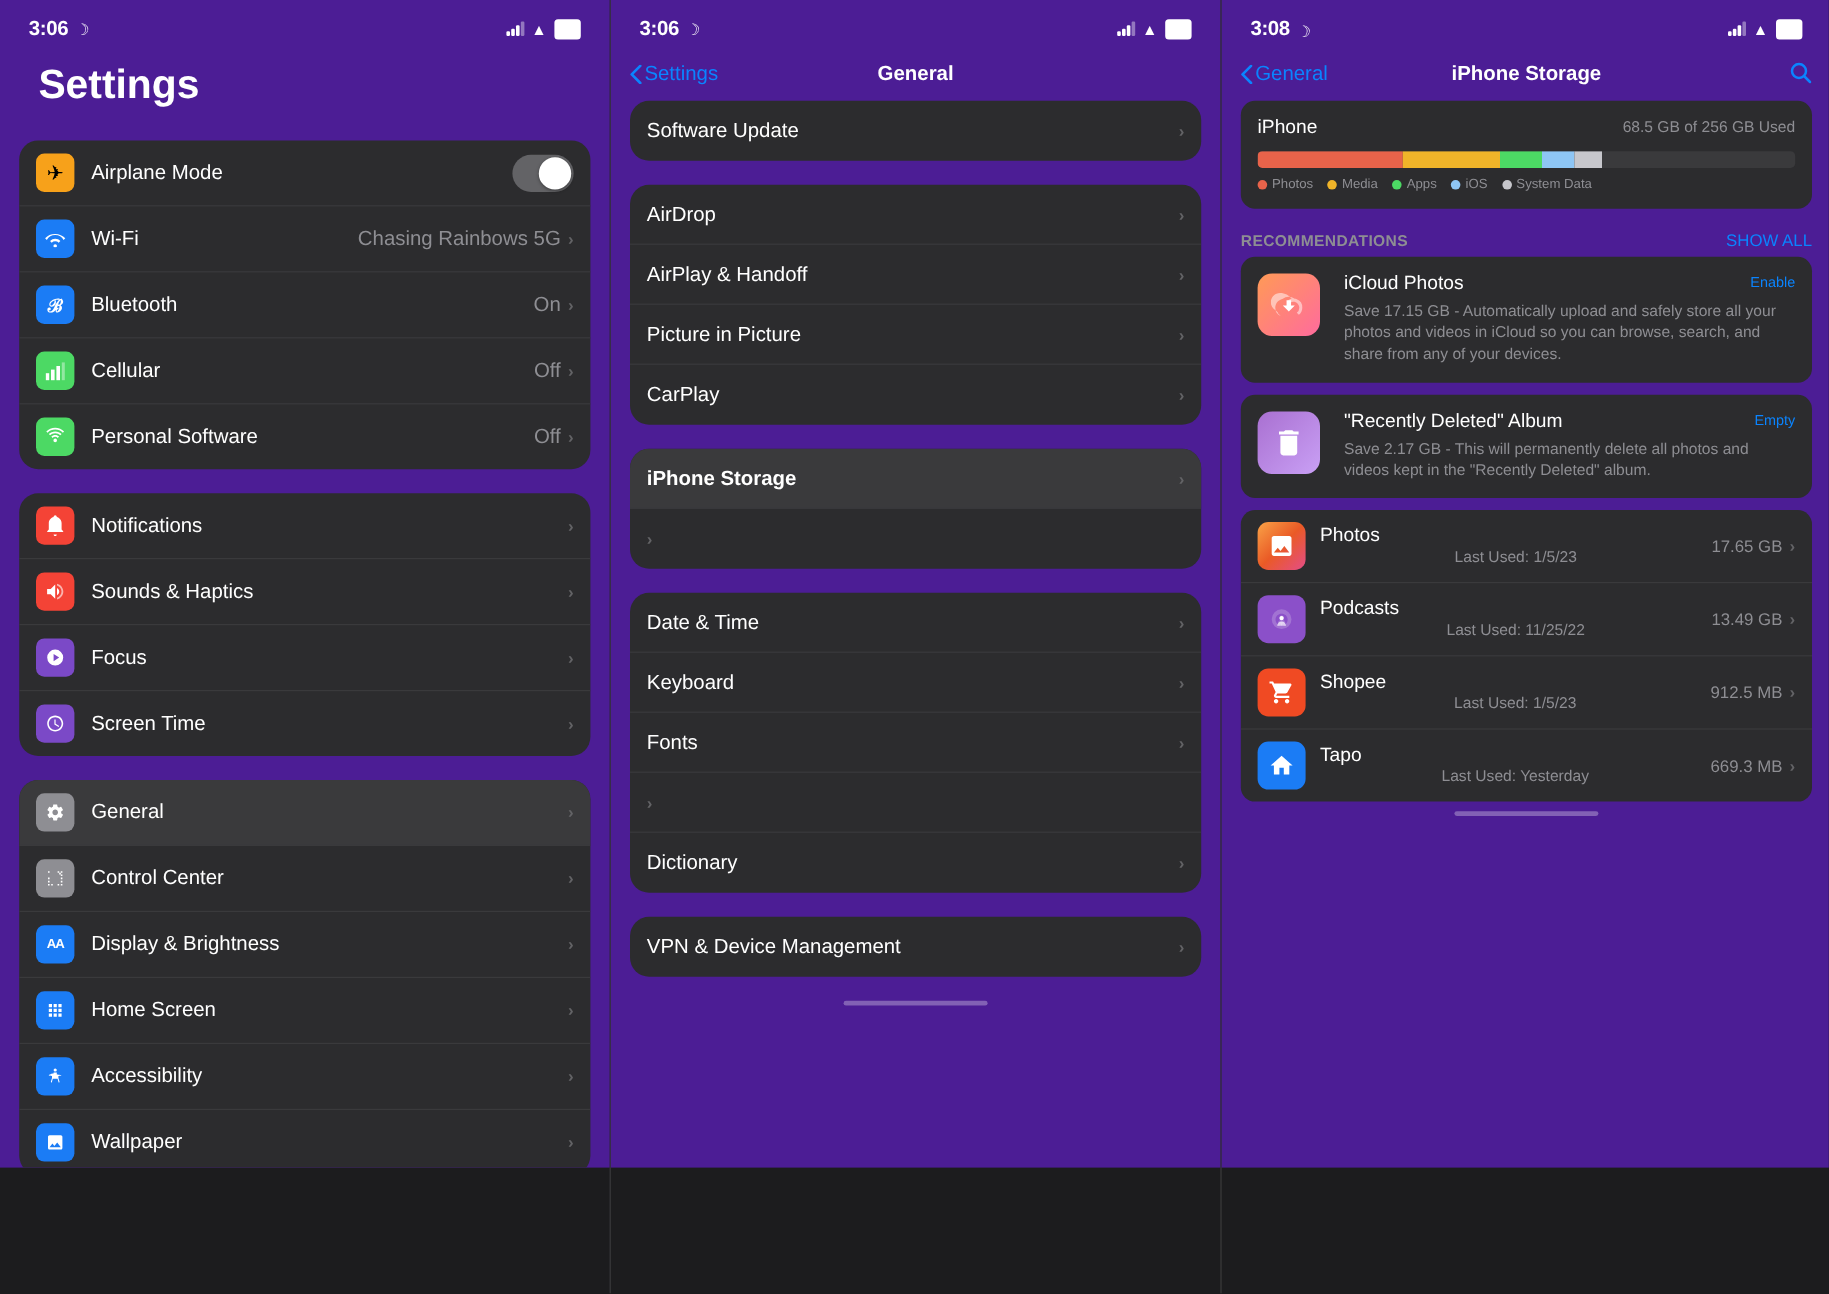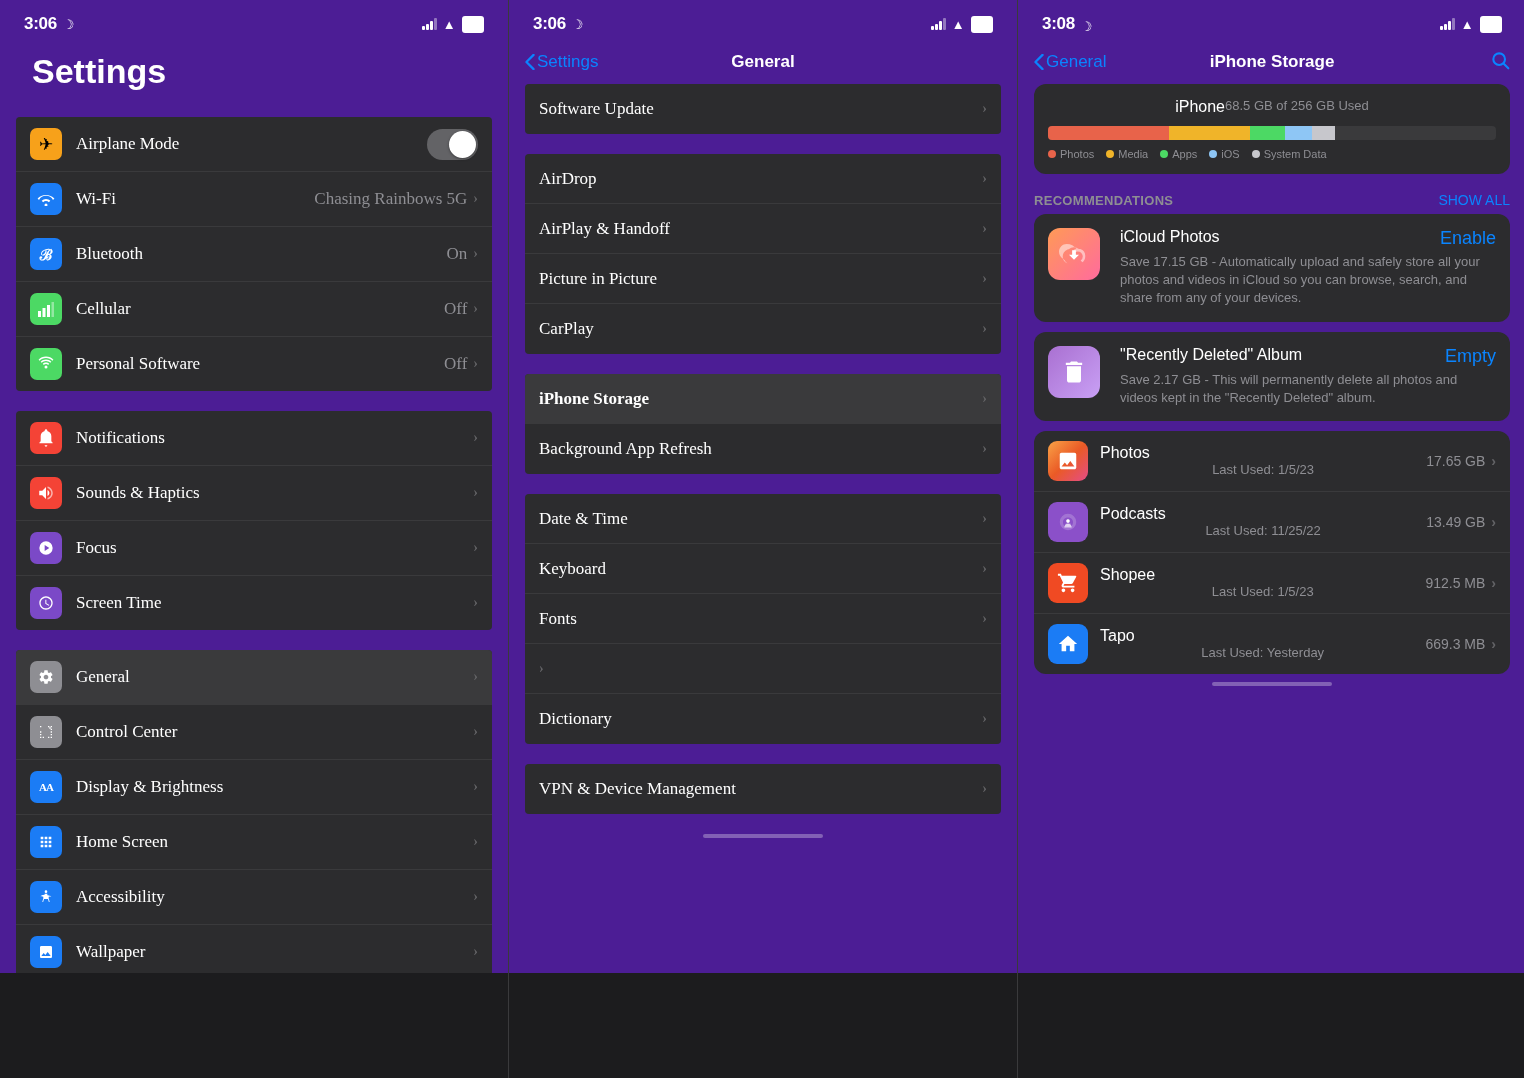--- a/index.html
+++ b/index.html
@@ -87,23 +87,22 @@
     .page-header .right-icon {
       position: absolute;
       right: 16px;
       color: #0a84ff;
     }
 
     
     .settings-section {
       margin: 0 16px 20px;
       background: #2c2c2e;
-      border-radius: 4px;
+      border-radius: 16px;
       overflow: hidden;
-      font-family: Liberation Serif, serif;
     }
     .settings-item {
       display: flex;
       align-items: center;
       padding: 11px 14px;
       border-bottom: 0.5px solid #3a3a3c;
       min-height: 50px;
       position: relative;
     }
     .settings-item:last-child {
@@ -166,21 +165,21 @@
 
     
     .storage-bar-container {
       margin: 0 16px 6px;
       padding: 14px 14px 6px;
       background: #2c2c2e;
       border-radius: 12px;
     }
     .storage-title-row {
       display: flex;
-      justify-content: center;
+      justify-content: space-between;
       margin-bottom: 10px;
     }
     .storage-title {
       font-size: 16px;
       color: #fff;
       font-weight: 500;
     }
     .storage-used {
       font-size: 13px;
       color: #8e8e93;
@@ -262,21 +261,21 @@
       justify-content: space-between;
       align-items: flex-start;
       margin-bottom: 4px;
     }
     .rec-title {
       font-size: 16px;
       color: #fff;
       font-weight: 500;
     }
     .rec-action {
-      font-size: 18px;
+      font-size: 12px;
       color: #0a84ff;
     }
     .rec-desc {
       font-size: 13px;
       color: #8e8e93;
       line-height: 1.4;
     }
 
     
     .app-list {
@@ -586,21 +585,20 @@
       <span class="chevron">›</span>
     </div>
   </div>
 
   <div class="settings-section">
     <div class="settings-item highlighted">
       <span class="settings-label" style="font-weight:600;">iPhone Storage</span>
       <span class="chevron">›</span>
     </div>
     <div class="settings-item">
-      <span class="settings-label">Background App Refresh</span>
       <span class="chevron">›</span>
     </div>
   </div>
 
   <div class="settings-section">
     <div class="settings-item">
       <span class="settings-label">Date &amp; Time</span>
       <span class="chevron">›</span>
     </div>
     <div class="settings-item">

